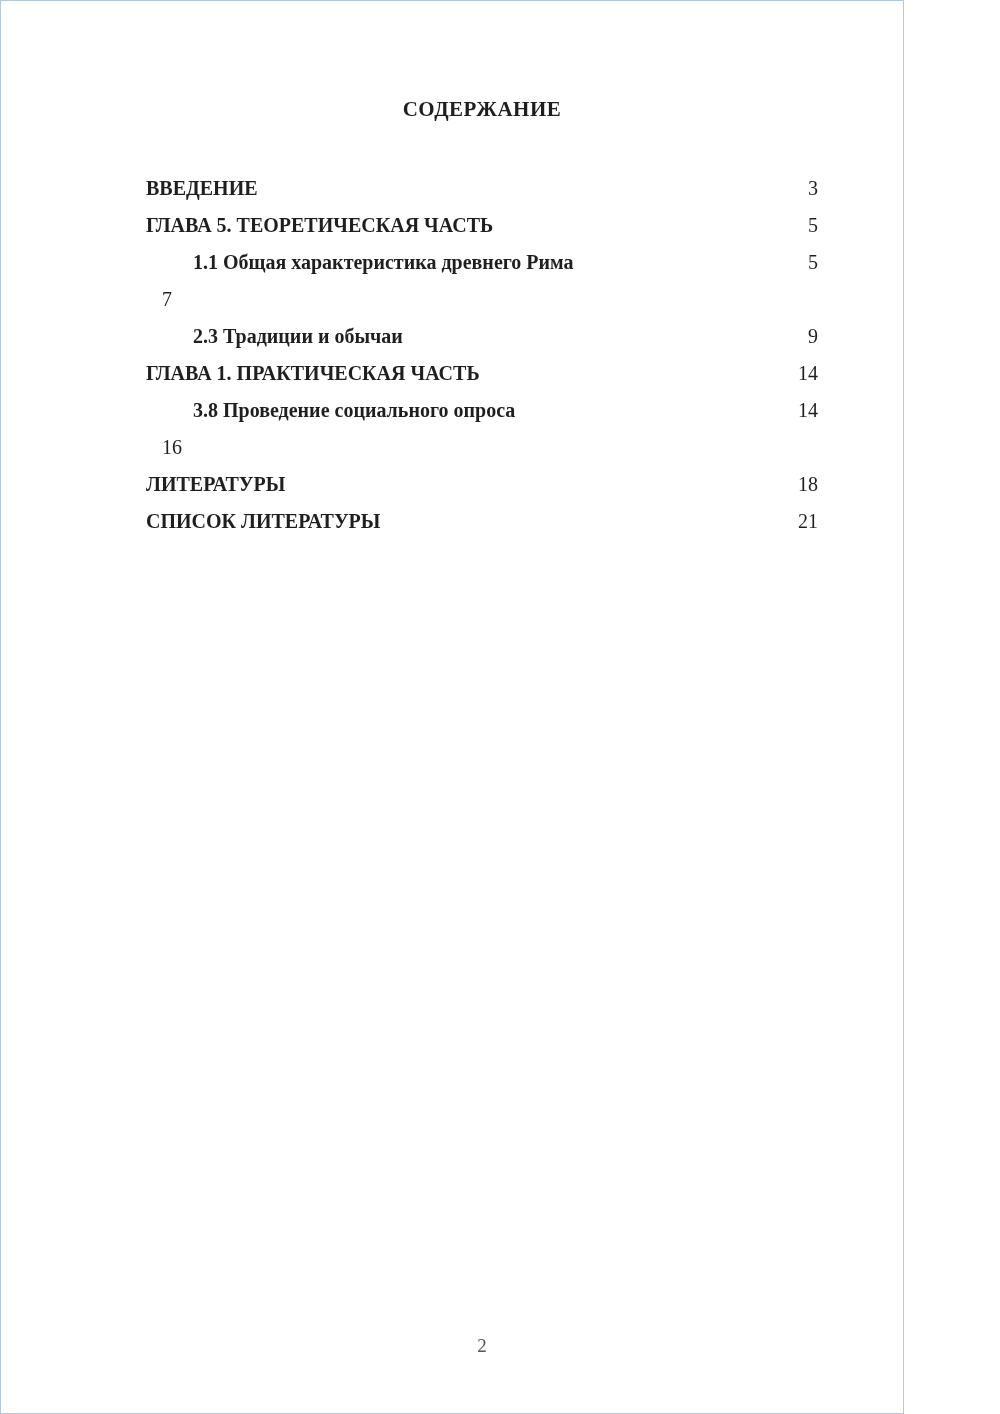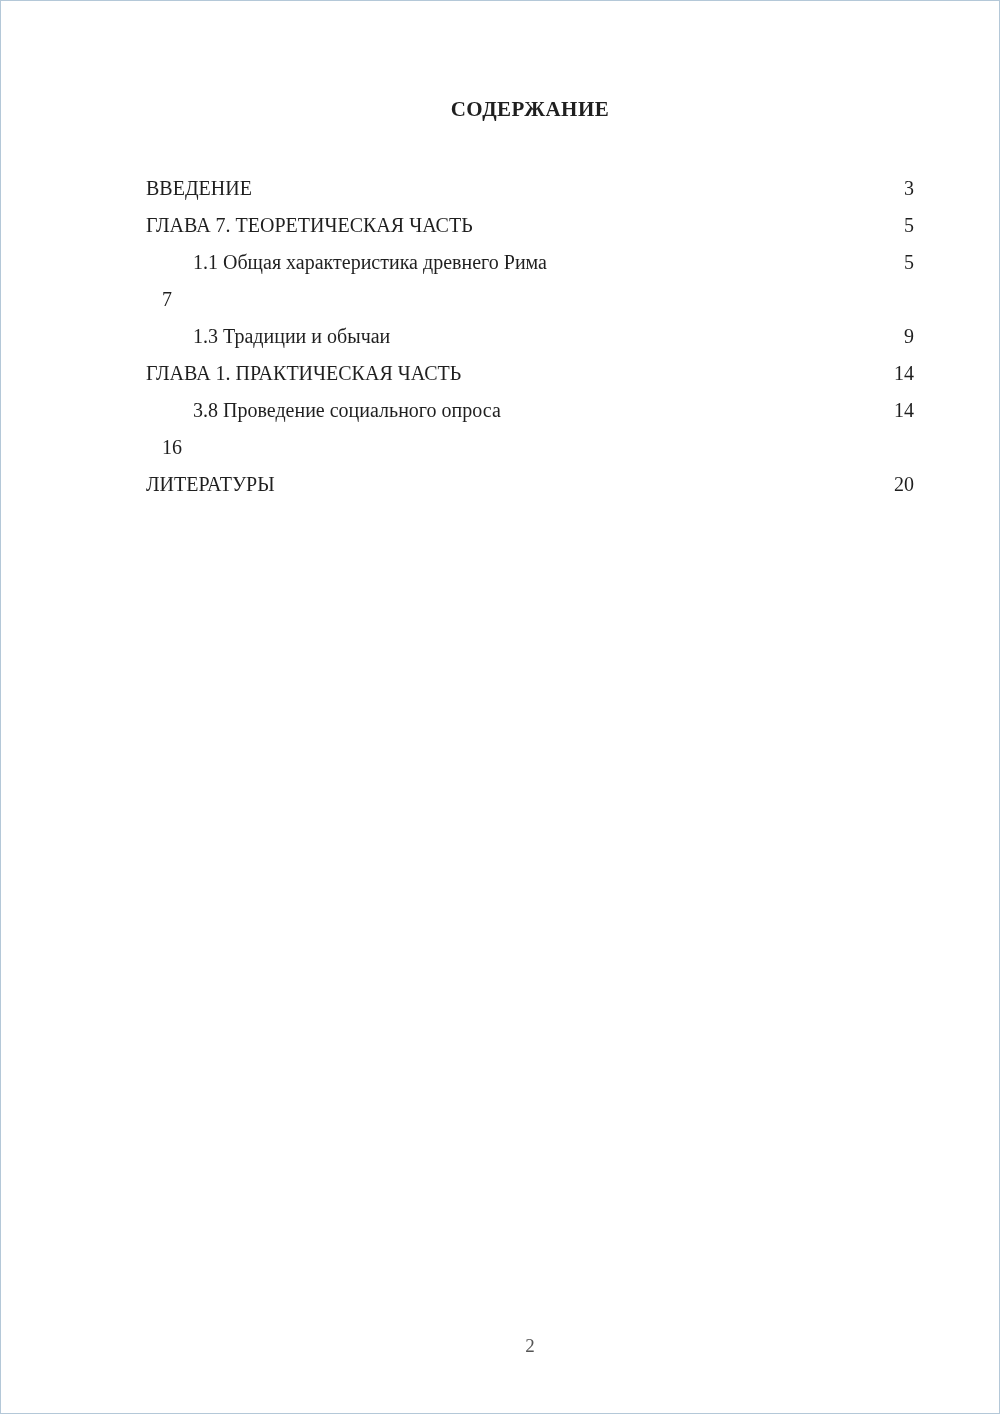--- a/index.html
+++ b/index.html
@@ -8,21 +8,21 @@
     background: #ffffff;
   }
   body {
     width: 1000px;
     height: 1414px;
     font-family: "Liberation Serif", "DejaVu Serif", serif;
     color: #1f1f1f;
   }
   .page {
     position: relative;
-    width: 1000px;
+    width: 904px;
     height: 1414px;
     box-sizing: border-box;
     border: 1px solid #b4c8d8;
     background: #ffffff;
   }
   .doc-title {
     margin: 0 85px 0 145px;
     padding-top: 96px;
     text-align: center;
     font-size: 21px;
@@ -38,20 +38,21 @@
     justify-content: space-between;
     align-items: baseline;
     height: 37px;
     line-height: 37px;
   }
   .toc-row.indent .toc-label {
     padding-left: 47px;
   }
   .toc-label {
     white-space: nowrap;
+    font-weight: bold;
   }
   .toc-page {
     margin-left: 16px;
     white-space: nowrap;
   }
   .footer-page {
     position: absolute;
     left: 145px;
     right: 85px;
     bottom: 56px;
@@ -65,45 +66,49 @@
 
 <div class="page">
   <h1 class="doc-title">СОДЕРЖАНИЕ</h1>
 
   <div class="toc">
       <div class="toc-row">
         <span class="toc-label">ВВЕДЕНИЕ</span>
         <span class="toc-page">3</span>
       </div>
       <div class="toc-row">
-        <span class="toc-label">ГЛАВА 7. ТЕОРЕТИЧЕСКАЯ ЧАСТЬ</span>
+        <span class="toc-label">ГЛАВА 5. ТЕОРЕТИЧЕСКАЯ ЧАСТЬ</span>
         <span class="toc-page">5</span>
       </div>
       <div class="toc-row indent">
         <span class="toc-label">1.1 Общая характеристика древнего Рима</span>
         <span class="toc-page">5</span>
       </div>
       <div class="toc-row indent">
         <span class="toc-page">7</span>
       </div>
       <div class="toc-row indent">
-        <span class="toc-label">1.3 Традиции и обычаи</span>
+        <span class="toc-label">2.3 Традиции и обычаи</span>
         <span class="toc-page">9</span>
       </div>
       <div class="toc-row">
         <span class="toc-label">ГЛАВА 1. ПРАКТИЧЕСКАЯ ЧАСТЬ</span>
         <span class="toc-page">14</span>
       </div>
       <div class="toc-row indent">
         <span class="toc-label">3.8 Проведение социального опроса</span>
         <span class="toc-page">14</span>
       </div>
       <div class="toc-row indent">
         <span class="toc-page">16</span>
       </div>
       <div class="toc-row">
         <span class="toc-label">ЛИТЕРАТУРЫ</span>
-        <span class="toc-page">20</span>
+        <span class="toc-page">18</span>
+      </div>
+      <div class="toc-row">
+        <span class="toc-label">СПИСОК ЛИТЕРАТУРЫ</span>
+        <span class="toc-page">21</span>
       </div>
     </div>
 
   <div class="footer-page">2</div>
 </div>
 
 </body></html>

